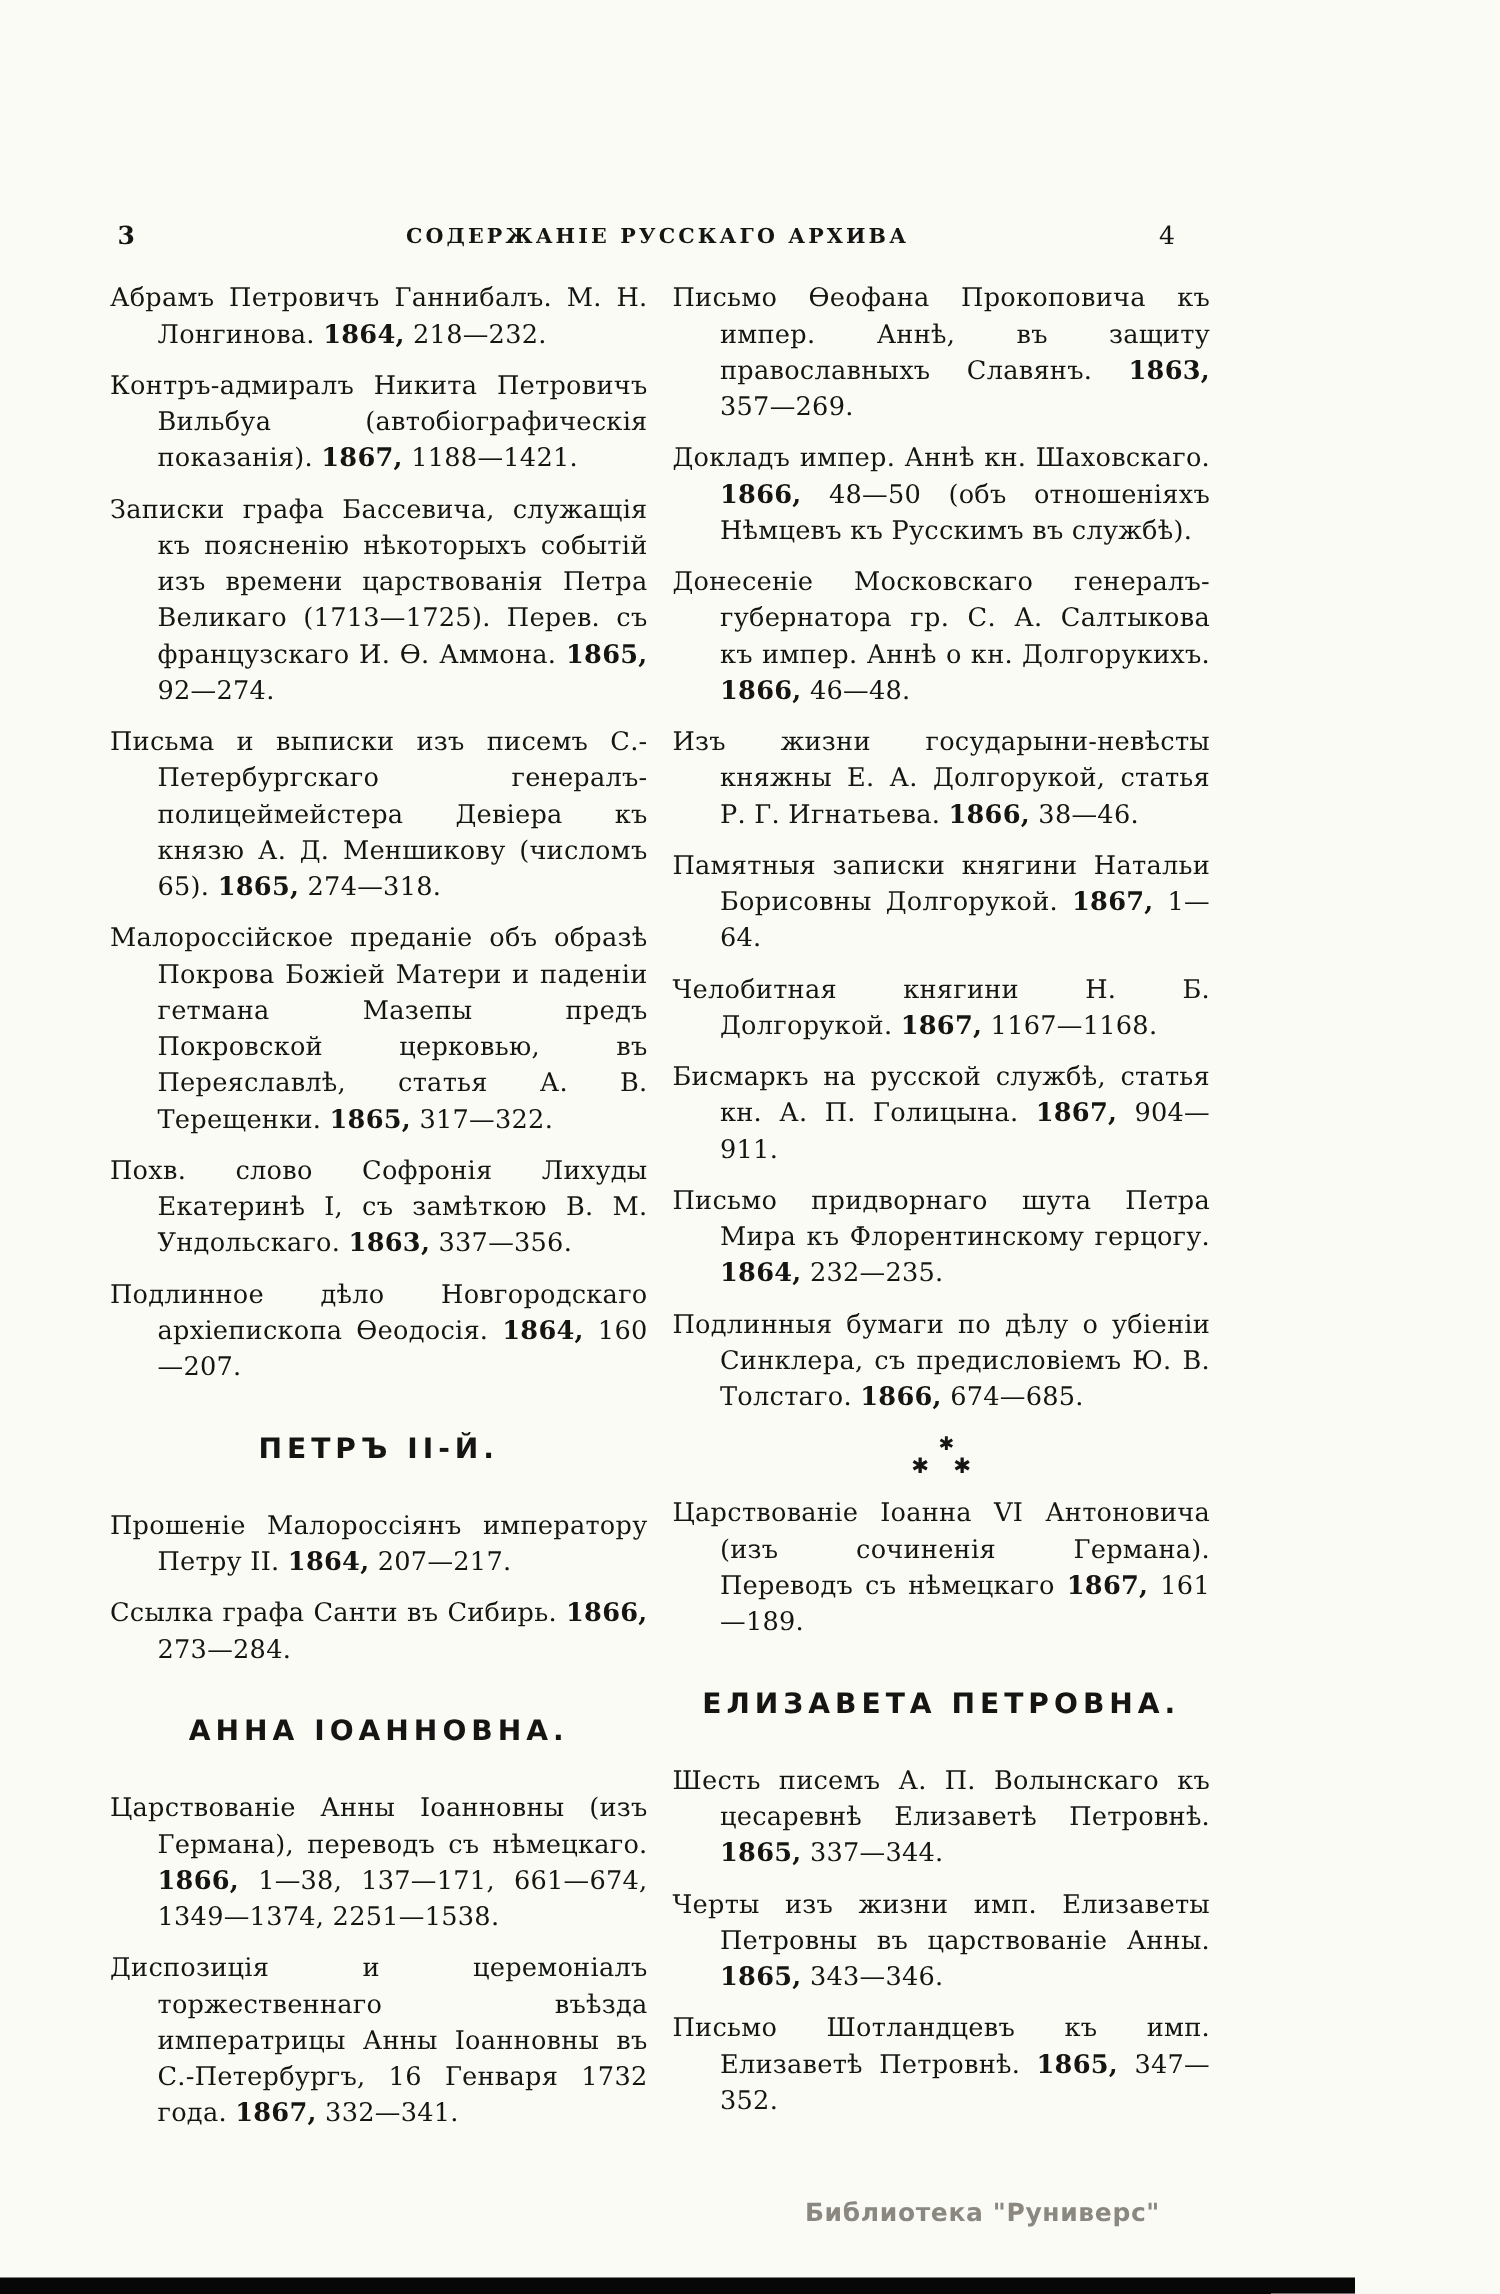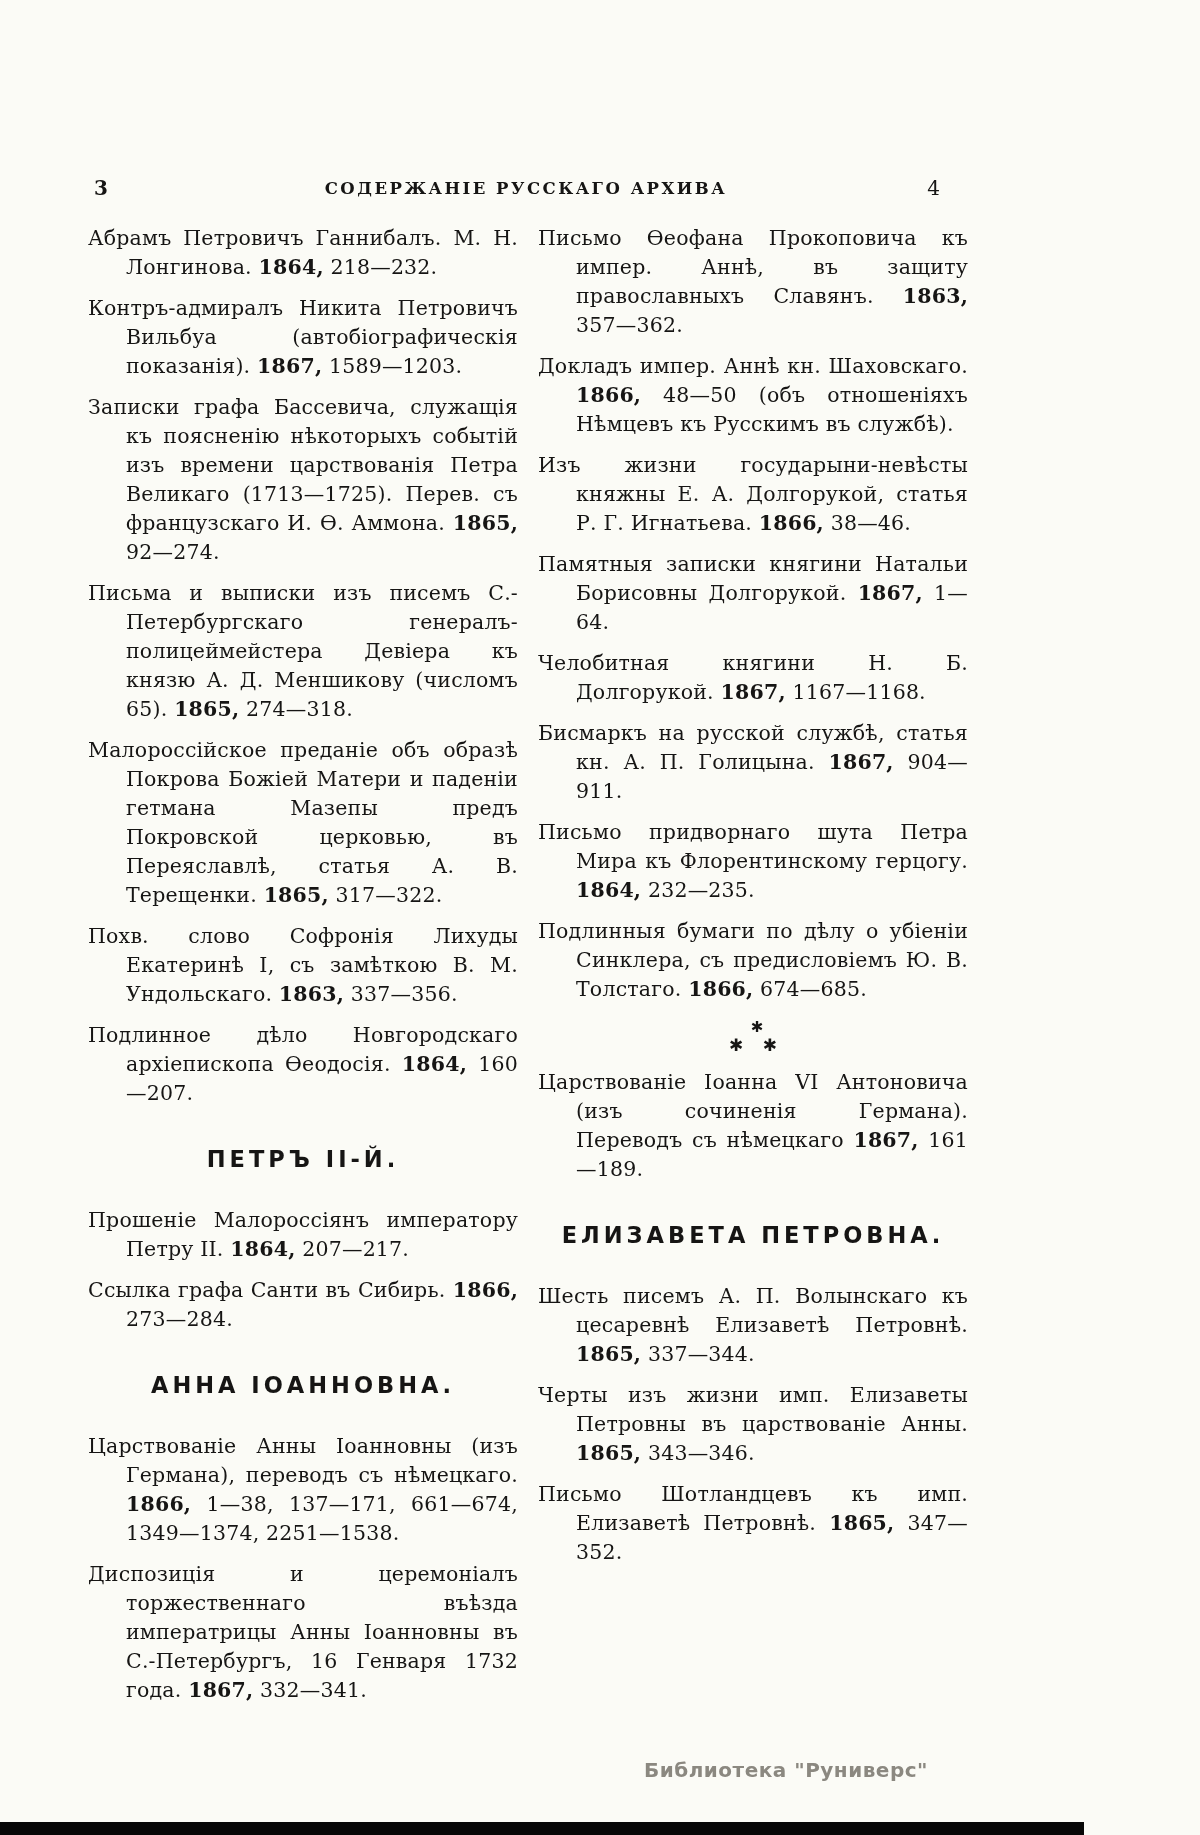--- a/index.html
+++ b/index.html
@@ -108,36 +108,37 @@
 <div class="page">
   <div class="content">
     <div class="running-head">
       <span class="page-num left">3</span>
       <span class="head-title">СОДЕРЖАНІЕ РУССКАГО АРХИВА</span>
       <span class="page-num right">4</span>
     </div>
     <div class="columns">
       <div class="col" id="col-left">
           <p class="entry"><span>Абрамъ Петровичъ Ганнибалъ. М. Н. Лонгинова. </span><span class="year">1864,</span><span> 218—232.</span></p>
-          <p class="entry"><span>Контръ-адмиралъ Никита Петровичъ Вильбуа (автобіографическія показанія). </span><span class="year">1867,</span><span> 1589—1203.</span></p>
+          <p class="entry"><span>Контръ-адмиралъ Никита Петровичъ Вильбуа (автобіографическія показанія). </span><span class="year">1867,</span><span> 1188—1421.</span></p>
           <p class="entry"><span>Записки графа Бассевича, служащія къ поясненію нѣкоторыхъ событій изъ времени царствованія Петра Великаго (1713—1725). Перев. съ французскаго И. Ѳ. Аммона. </span><span class="year">1865,</span><span> 92—274.</span></p>
           <p class="entry"><span>Письма и выписки изъ писемъ С.-Петербургскаго генералъ-полицеймейстера Девіера къ князю А. Д. Меншикову (числомъ 65). </span><span class="year">1865,</span><span> 274—318.</span></p>
           <p class="entry"><span>Малороссійское преданіе объ образѣ Покрова Божіей Матери и паденіи гетмана Мазепы предъ Покровской церковью, въ Переяславлѣ, статья А. В. Терещенки. </span><span class="year">1865,</span><span> 317—322.</span></p>
           <p class="entry"><span>Похв. слово Софронія Лихуды Екатеринѣ I, съ замѣткою В. М. Ундольскаго. </span><span class="year">1863,</span><span> 337—356.</span></p>
           <p class="entry"><span>Подлинное дѣло Новгородскаго архіепископа Ѳеодосія. </span><span class="year">1864,</span><span> 160—207.</span></p>
           <div class="section-heading">ПЕТРЪ ІІ-Й.</div>
           <p class="entry"><span>Прошеніе Малороссіянъ императору Петру ІІ. </span><span class="year">1864,</span><span> 207—217.</span></p>
           <p class="entry"><span>Ссылка графа Санти въ Сибирь. </span><span class="year">1866,</span><span> 273—284.</span></p>
           <div class="section-heading">АННА ІОАННОВНА.</div>
           <p class="entry"><span>Царствованіе Анны Іоанновны (изъ Германа), переводъ съ нѣмецкаго. </span><span class="year">1866,</span><span> 1—38, 137—171, 661—674, 1349—1374, 2251—1538.</span></p>
           <p class="entry"><span>Диспозиція и церемоніалъ торжественнаго въѣзда императрицы Анны Іоанновны въ С.-Петербургъ, 16 Генваря 1732 года. </span><span class="year">1867,</span><span> 332—341.</span></p>
         </div>
       <div class="col" id="col-right">
-          <p class="entry"><span>Письмо Ѳеофана Прокоповича къ импер. Аннѣ, въ защиту православныхъ Славянъ. </span><span class="year">1863,</span><span> 357—362.</span></p>
+          <p class="entry"><span>Письмо Ѳеофана Прокоповича къ импер. Аннѣ, въ защиту православныхъ Славянъ. </span><span class="year">1863,</span><span> 357—269.</span></p>
           <p class="entry"><span>Докладъ импер. Аннѣ кн. Шаховскаго. </span><span class="year">1866,</span><span> 48—50 (объ отношеніяхъ Нѣмцевъ къ Русскимъ въ службѣ).</span></p>
+          <p class="entry"><span>Донесеніе Московскаго генералъ-губернатора гр. С. А. Салтыкова къ импер. Аннѣ о кн. Долгорукихъ. </span><span class="year">1866,</span><span> 46—48.</span></p>
           <p class="entry"><span>Изъ жизни государыни-невѣсты княжны Е. А. Долгорукой, статья Р. Г. Игнатьева. </span><span class="year">1866,</span><span> 38—46.</span></p>
           <p class="entry"><span>Памятныя записки княгини Натальи Борисовны Долгорукой. </span><span class="year">1867,</span><span> 1—64.</span></p>
           <p class="entry"><span>Челобитная княгини Н. Б. Долгорукой. </span><span class="year">1867,</span><span> 1167—1168.</span></p>
           <p class="entry"><span>Бисмаркъ на русской службѣ, статья кн. А. П. Голицына. </span><span class="year">1867,</span><span> 904—911.</span></p>
           <p class="entry"><span>Письмо придворнаго шута Петра Мира къ Флорентинскому герцогу. </span><span class="year">1864,</span><span> 232—235.</span></p>
           <p class="entry"><span>Подлинныя бумаги по дѣлу о убіеніи Синклера, съ предисловіемъ Ю. В. Толстаго. </span><span class="year">1866,</span><span> 674—685.</span></p>
           <div class="asterism">
             <span class="ast-top">✱</span>
             <span class="ast-bottom">✱ ✱</span>
           </div>

